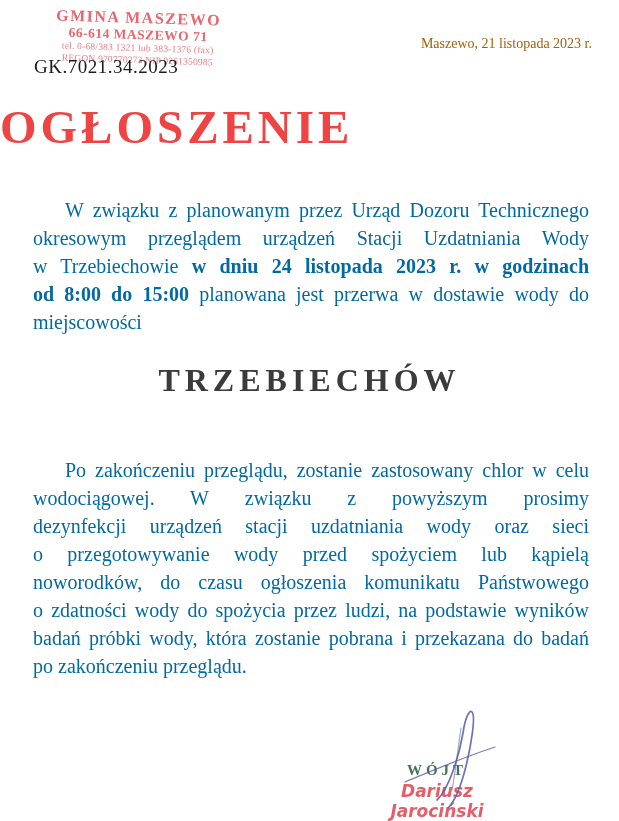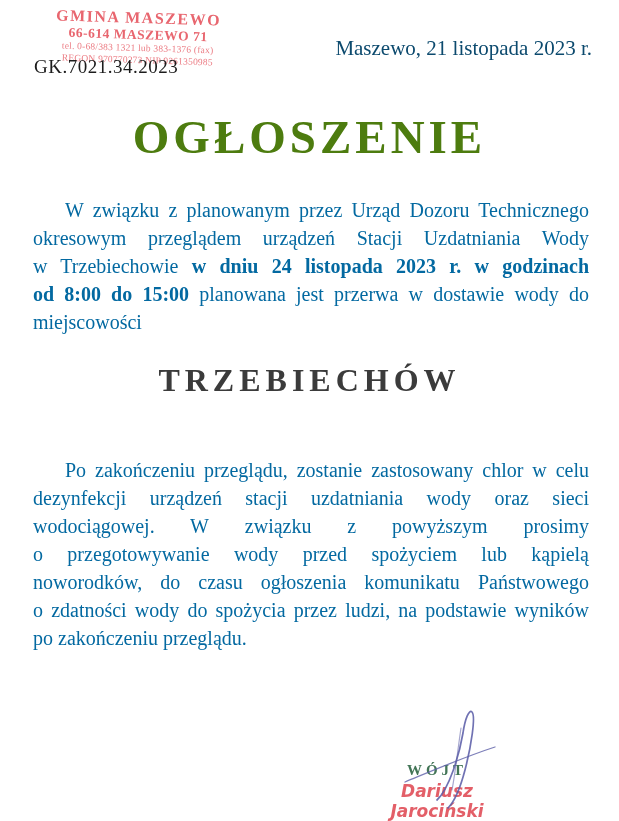--- a/index.html
+++ b/index.html
@@ -22,28 +22,27 @@
   .stamp-l1{font-size:16px;font-weight:bold;letter-spacing:1.5px;}
   .stamp-l2{font-size:13.5px;font-weight:bold;letter-spacing:.5px;margin-top:1px;}
   .stamp-l3,.stamp-l4{font-size:9.5px;opacity:.85;margin-top:1px;letter-spacing:.2px;}
   
   .refnum{
     position:absolute;left:34px;top:56px;
     font-size:19px;color:#1c1c1c;letter-spacing:.5px;
   }
   .dateline{
     position:absolute;right:27px;top:36px;
-    font-size:21px;color:#0c4a6e;
+    font-size:14px;color:#a16207;
   }
   
   .title{
-    position:absolute;left:0;top:110px;width:619px;
-    text-align:center;
+    position:absolute;left:0;top:100px;width:619px;
     font-size:47px;font-weight:bold;letter-spacing:4px;
-    color:#4d7c0f;
+    color:#ef4444;
   }
   
   .para{position:absolute;left:33px;width:556px;font-size:20px;line-height:28px;color:#0369a1;}
   .para1{top:196px;}
   .para2{top:456px;}
   .line{text-align:justify;text-align-last:justify;height:28px;overflow:visible;}
   .line.first{text-indent:32px;}
   .line.last{text-align:left;text-align-last:left;}
   .b{font-weight:bold;}
   
@@ -103,25 +102,26 @@
       <span class="b">od 8:00 do 15:00</span>
       <span>planowana jest przerwa w dostawie wody do</span>
     </div>
     <div class="line last">miejscowości</div>
   </div>
 
   <div class="locality">TRZEBIECHÓW</div>
 
   <div class="para para2">
     <div class="line first">Po zakończeniu przeglądu, zostanie zastosowany chlor w celu</div>
+    <div class="line">wodociągowej. W&nbsp;związku z powyższym prosimy</div>
     <div class="line">dezynfekcji urządzeń stacji uzdatniania wody oraz sieci</div>
-    <div class="line">wodociągowej. W&nbsp;związku z powyższym prosimy</div>
     <div class="line">o&nbsp;przegotowywanie wody przed spożyciem lub kąpielą</div>
     <div class="line">noworodków, do czasu ogłoszenia komunikatu Państwowego</div>
     <div class="line">o zdatności wody do spożycia przez ludzi, na podstawie wyników</div>
+    <div class="line">badań próbki wody, która zostanie pobrana i przekazana do badań</div>
     <div class="line last">po zakończeniu przeglądu.</div>
   </div>
 
   <div class="sig-block">
     <div class="sig-role">WÓJT</div>
     <div class="sig-name">Dariusz Jarociński</div>
   </div>
 
   <svg class="sig-ink" viewBox="395 698 190 120" xmlns="http://www.w3.org/2000/svg">
     <path d="M 437,800 C 449,789 459,756 463,733 C 465,719 469,709 472,712

